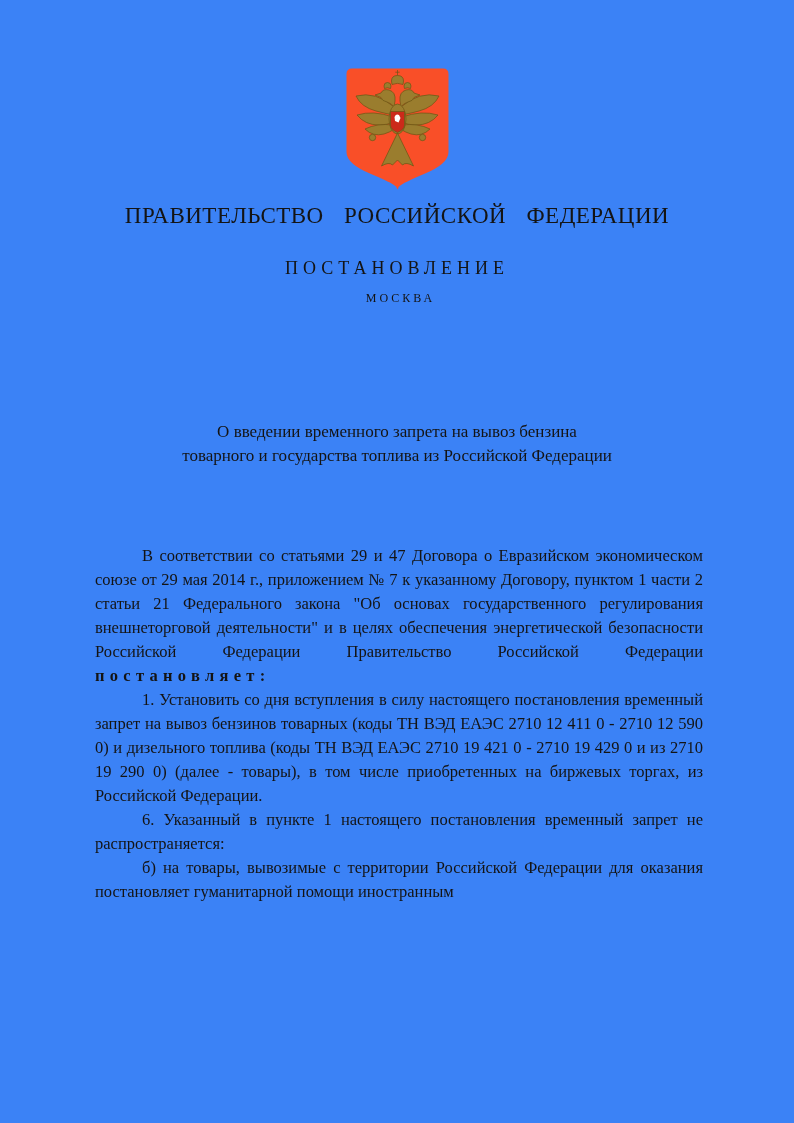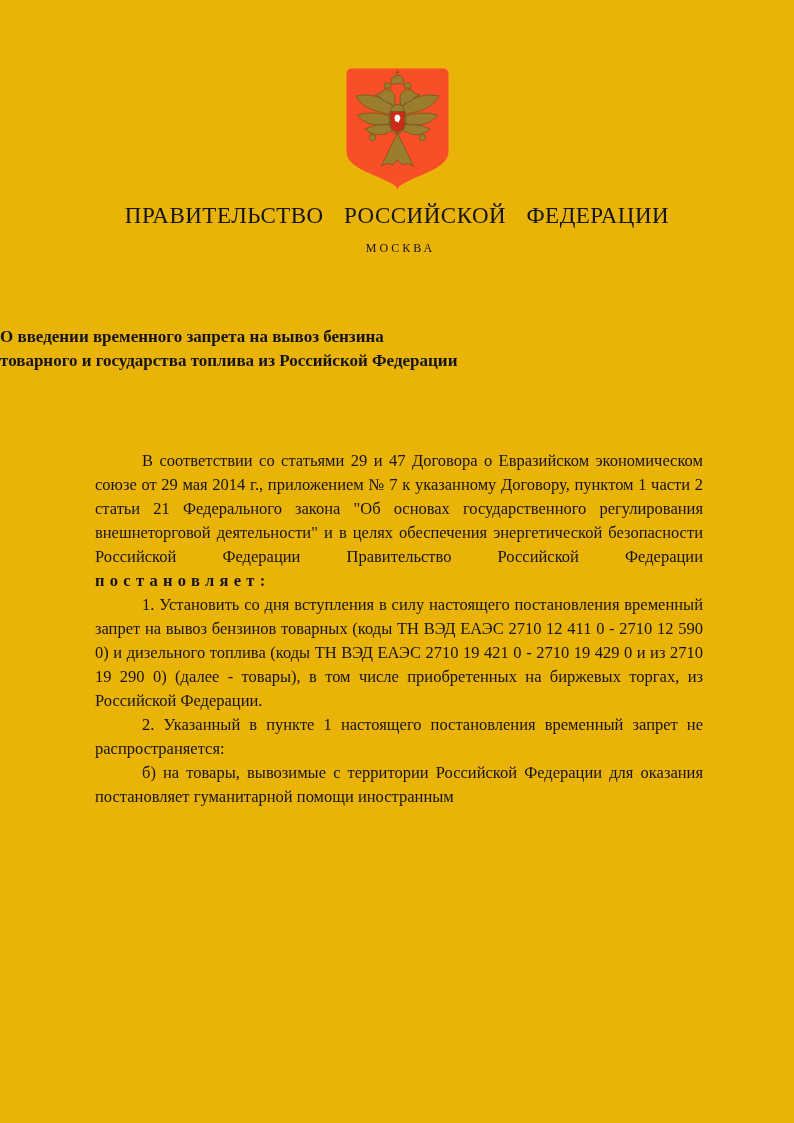--- a/index.html
+++ b/index.html
@@ -5,21 +5,21 @@
   * { margin: 0; padding: 0; box-sizing: border-box; }
   html, body { background: #ffffff; }
   body {
     width: 794px;
     height: 1123px;
     position: relative;
     font-family: "Liberation Serif", serif;
     color: #141414;
     overflow: hidden;
   }
-  .page { width: 794px; height: 1123px; background: #eab308; }
+  .page { width: 794px; height: 1123px; background: #3b82f6; }
 
   .emblem-wrap {
     padding-top: 67px;
     width: 105px;
     margin: 0 auto;
     text-align: center;
   }
   .emblem-wrap svg { display: block; }
 
   .org-name {
@@ -46,23 +46,23 @@
   }
   .city {
     margin-top: 12px;
     text-align: center;
     font-size: 12px;
     line-height: 15px;
     letter-spacing: 3px;
     padding-left: 7px;
   }
   .doc-title {
-    margin-top: 69px;
-    text-align: left;
-    font-weight: bold;
+    margin-top: 114px;
+    text-align: center;
+    font-weight: normal;
     font-size: 17px;
     line-height: 24px;
   }
   .content {
     margin-top: 76px;
     margin-left: 95px;
     width: 608px;
     font-size: 16.5px;
     line-height: 24px;
     text-align: justify;
@@ -112,32 +112,33 @@
         <ellipse cx="52.5" cy="52" rx="8.5" ry="15"></ellipse>
         <path d="M52.5 66 L36.5 99 Q44 94.5 47.5 98 L52.5 93 L57.5 98 Q61 94.5 68.5 99 Z"></path>
       </g>
       <path d="M45.5 44.5 H59.5 V58 Q59.5 62.5 52.5 65.5 Q45.5 62.5 45.5 58 Z" stroke="#6b5414" stroke-width="0.7" fill="#cc2a1a"></path>
       <path class="rider" d="M49.5 50 Q51 46.5 54 48 L55.5 51 L53.5 55.5 L50 54 Z" fill="#ffffff"></path>
     </svg>
   </div>
 
   <div class="org-name">ПРАВИТЕЛЬСТВО РОССИЙСКОЙ ФЕДЕРАЦИИ</div>
 
+  <div class="doc-type">ПОСТАНОВЛЕНИЕ</div>
 
 
   <div class="city">МОСКВА</div>
 
   <div class="doc-title">
     <div>О введении временного запрета на вывоз бензина</div>
     <div>товарного и государства топлива из Российской Федерации</div>
   </div>
 
   <div class="content">
     <p>
       <span>В соответствии со статьями 29 и 47 Договора о Евразийском экономическом союзе от 29 мая 2014 г., приложением № 7 к указанному Договору, пунктом 1 части 2 статьи 21 Федерального закона "Об основах государственного регулирования внешнеторговой деятельности" и в целях обеспечения энергетической безопасности Российской Федерации Правительство Российской Федерации</span>
       <span class="decree-word">постановляет:</span>
     </p>
     <p>1. Установить со дня вступления в силу настоящего постановления временный запрет на вывоз бензинов товарных (коды ТН ВЭД ЕАЭС 2710 12 411 0 - 2710 12 590 0) и дизельного топлива (коды ТН ВЭД ЕАЭС 2710 19 421 0 - 2710 19 429 0 и из 2710 19 290 0) (далее - товары), в том числе приобретенных на биржевых торгах, из Российской Федерации.</p>
-    <p>2. Указанный в пункте 1 настоящего постановления временный запрет не распространяется:</p>
+    <p>6. Указанный в пункте 1 настоящего постановления временный запрет не распространяется:</p>
     <p>б) на товары, вывозимые с территории Российской Федерации для оказания постановляет гуманитарной помощи иностранным</p>
   </div>
 
 </div>
 
 </body></html>

